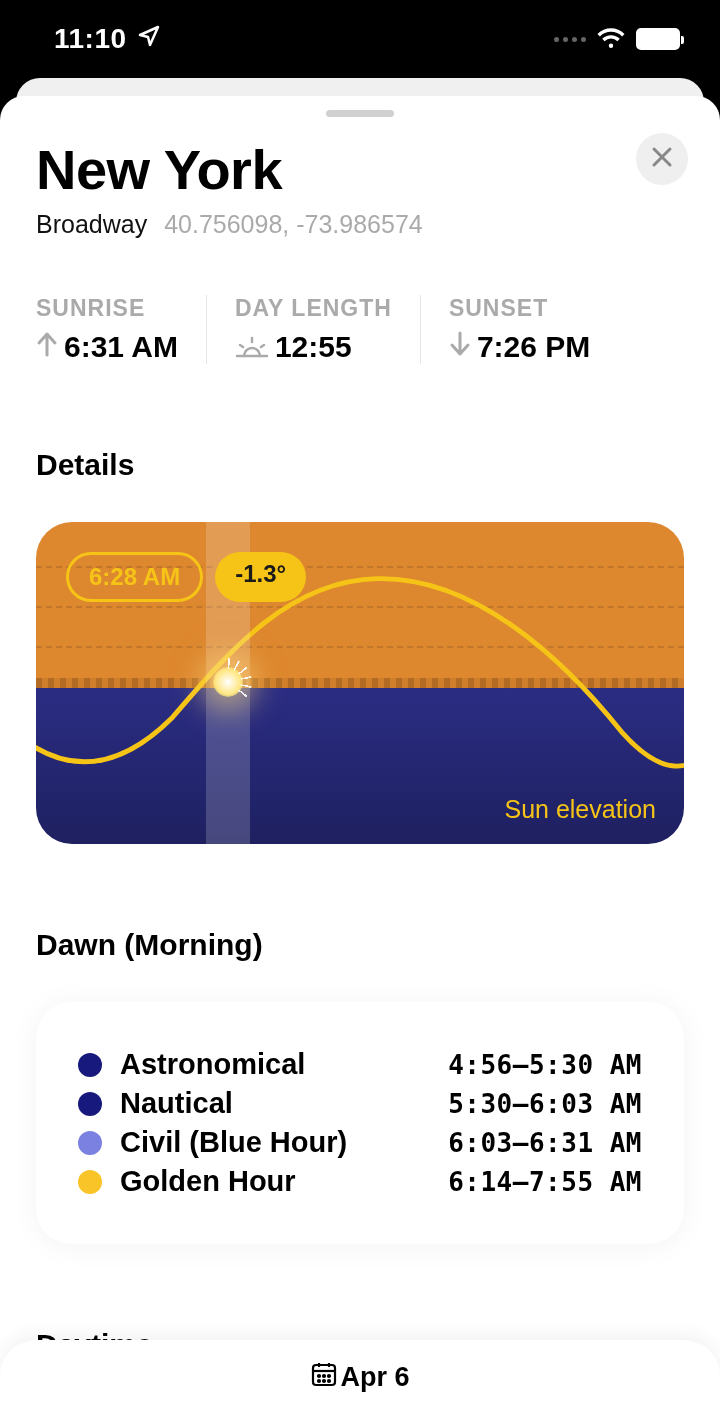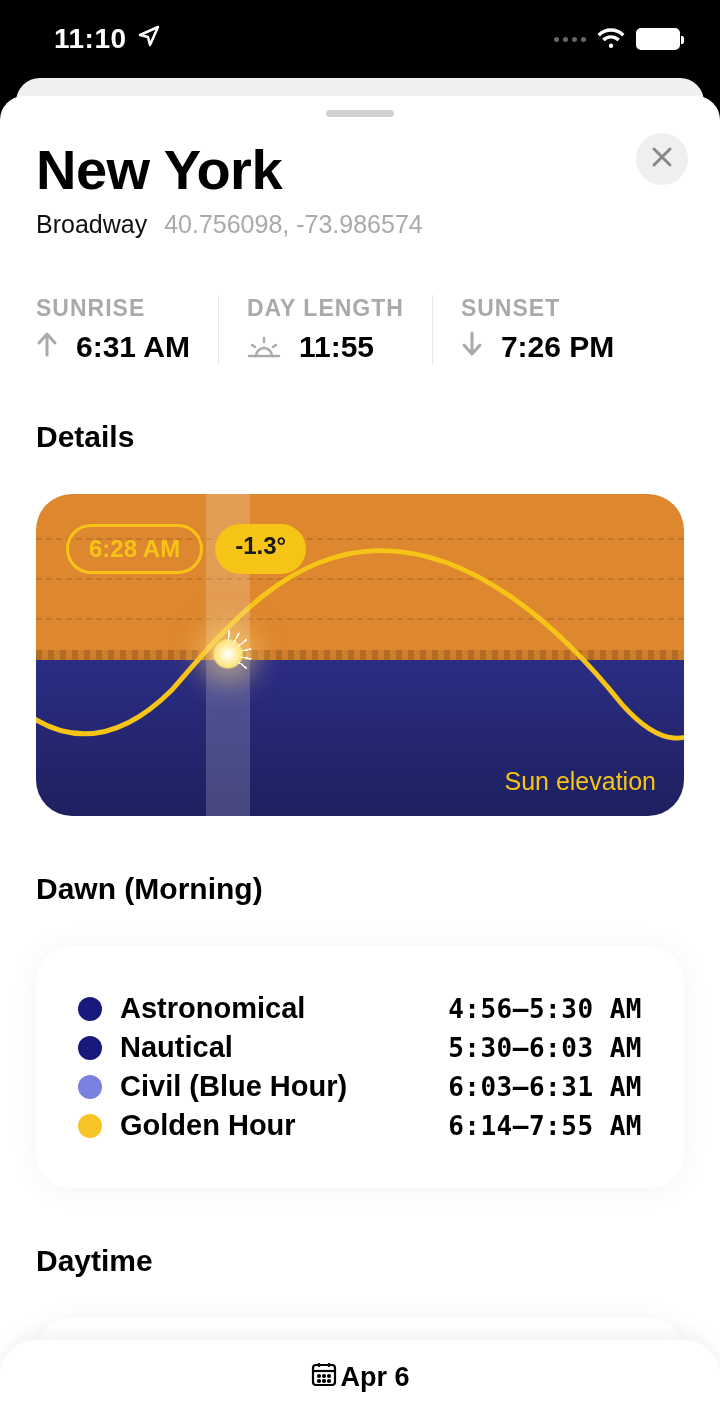--- a/index.html
+++ b/index.html
@@ -59,26 +59,26 @@
   .subhead .coords { color: #aaa; margin-left: 10px; }
 
   
   .summary {
     margin-top: 56px;
     display: flex;
   }
   .summary-col { padding-right: 28px; }
   .summary-col + .summary-col { padding-left: 28px; border-left: 1px solid #e6e6e6; }
   .summary-label { font-size: 23px; font-weight: 700; letter-spacing: 1px; color: #aaa; }
-  .summary-value { font-size: 30px; font-weight: 800; margin-top: 8px; display: flex; align-items: center; gap: 18px; }
+  .summary-value { font-size: 30px; font-weight: 800; margin-top: 8px; display: flex; align-items: center; gap: 6px; }
   .summary-value .ic { color: #aaa; font-weight: 600; }
   .daylen-icon { display: inline-flex; }
 
   
-  .section-title { font-size: 30px; font-weight: 800; margin-top: 56px; }
+  .section-title { font-size: 30px; font-weight: 800; margin-top: 84px; }
 
   
   .chart-card {
     margin-top: 40px; border-radius: 36px; overflow: hidden;
     height: 322px; position: relative; width: 100%;
     background: linear-gradient(#dd872f 0%, #dd872f 51%, #2b2d84 51%, #1e2060 100%);
     text-align: right;
   }
   .chart-card svg.curve { position: absolute; inset: 0; }
   .horizon { position: absolute; top: 50%; left: 0; right: 0; height: 10px;
@@ -210,21 +210,21 @@
       <div class="summary-col">
         <div class="summary-label">DAY LENGTH</div>
         <div class="summary-value">
           <span class="ic daylen-icon">
             <svg width="34" height="22" viewBox="0 0 34 22" stroke="#aaa" stroke-width="2.5" fill="none" stroke-linecap="round">
                 <path d="M2 20 H32"></path>
                 <path d="M9 20 a8 8 0 0 1 16 0"></path>
                 <path d="M17 2 V6 M5 9 L8 11 M29 9 L26 11"></path>
               </svg>
           </span>
-          <span>11:55</span>
+          <span>12:55</span>
         </div>
       </div>
       <div class="summary-col">
         <div class="summary-label">SUNSET</div>
         <div class="summary-value">
           <span class="ic">
             <svg width="22" height="26" viewBox="0 0 22 26" stroke="#aaa" stroke-width="3" fill="none" stroke-linecap="round" stroke-linejoin="round">
                 <path d="M11 2 V22 M3 14 L11 23 L19 14"></path>
               </svg>
           </span>

